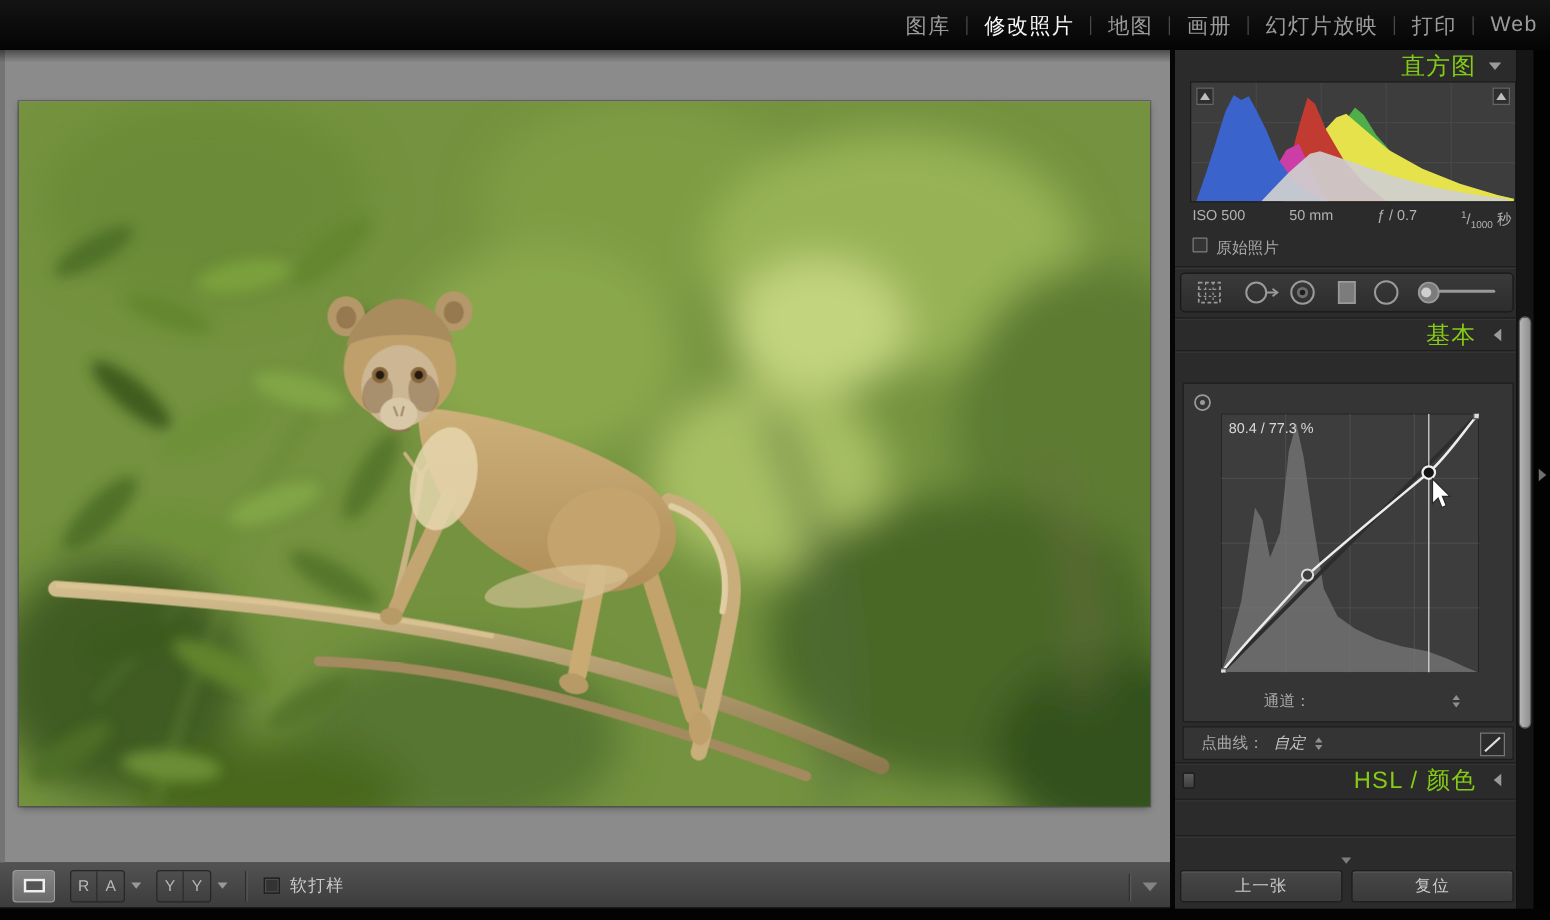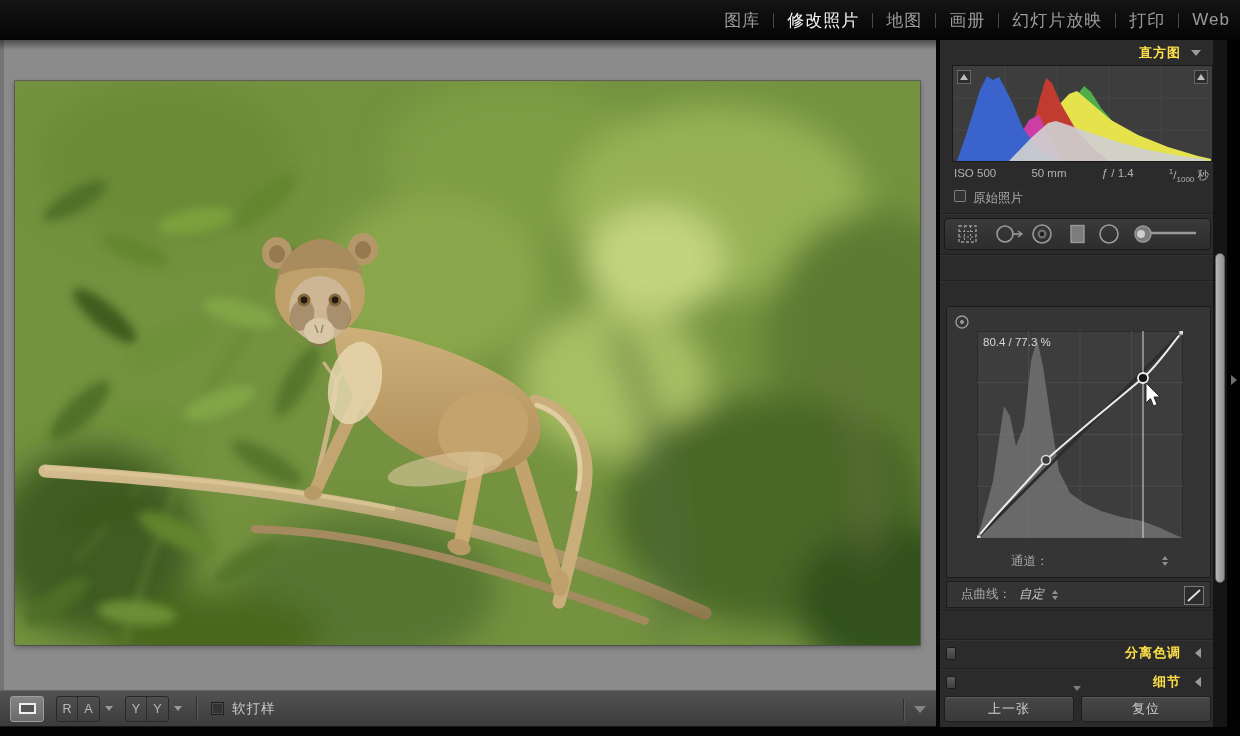--- a/index.html
+++ b/index.html
@@ -31,21 +31,21 @@
   .gutter { position:absolute; left:1227px; top:40px; width:13px; height:688px; background:#020202; }
   .gutter-arrow { position:absolute; left:4px; top:335px; width:0; height:0;
     border-top:5px solid transparent; border-bottom:5px solid transparent; border-left:6px solid #6f6f6f; }
 
   
   .rpanel { position:absolute; left:940px; top:40px; width:273px; height:688px; background:#2b2b2b;
     color:#bdbdbd; font-size:13px; }
   .sec-sep { position:absolute; left:0; width:273px; height:2px;
     background:linear-gradient(#161616,#3c3c3c); }
   .phead { position:absolute; left:0; width:273px; display:flex; align-items:center; }
-  .phead .title { position:absolute; right:32px; font-size:13px; letter-spacing:1px; color:#fde047;font-weight:bold; }
+  .phead .title { position:absolute; right:32px; font-size:19px; letter-spacing:1px; color:#84cc16; }
   .arr-down { position:absolute; right:12px; width:0; height:0;
     border-left:5px solid transparent; border-right:5px solid transparent; border-top:6px solid #9a9a9a; }
   .arr-left { position:absolute; right:12px; width:0; height:0;
     border-top:5px solid transparent; border-bottom:5px solid transparent; border-right:6px solid #9a9a9a; }
   .ptoggle { position:absolute; left:6px; width:10px; height:13px; border-radius:2px;
     background:linear-gradient(#5d5d5d,#3e3e3e); border:1px solid #1c1c1c; }
 
   .hist-box { position:absolute; left:12px; top:25px; width:261px; height:97px;
     background:#3d3d3d; border:1px solid #191919; }
   .clipbox { position:absolute; top:4px; width:14px; height:14px; background:#2e2e2e;
@@ -269,21 +269,21 @@
       <div class="clipbox" style="left:4px;">
           <span class="tri"></span>
         </div>
       <div class="clipbox" style="right:4px;">
           <span class="tri"></span>
         </div>
     </div>
     <div class="exif-row">
       <span>ISO 500</span>
       <span>50 mm</span>
-      <span>ƒ / 1.4</span>
+      <span>ƒ / 0.7</span>
       <span class="shutter"><sup>1</sup><span>/</span><sub>1000</sub> <span>秒</span></span>
     </div>
     <div class="orig-row">
       <span class="checkbox"></span>
       <span>原始照片</span>
     </div>
     <div class="sec-sep" style="top:173px;"></div>
 
     <div class="toolstrip">
       <svg width="265" height="30" viewBox="0 0 265 30" style="display:block">
@@ -312,20 +312,24 @@
         </g>
         <g>
           <circle cx="198" cy="15" r="8" fill="#7c7c7c" stroke="#9a9a9a" stroke-width="1.4"></circle>
           <circle cx="196" cy="15" r="4" fill="#cfcfcf"></circle>
           <line x1="206" y1="14" x2="250" y2="14" stroke="#9a9a9a" stroke-width="2.4" stroke-linecap="round"></line>
         </g>
       </svg>
     </div>
 
     <div class="sec-sep" style="top:214px;"></div>
+    <div class="phead" style="top:217px;height:22px;">
+      <span class="title">基本</span>
+      <span class="arr-left"></span>
+    </div>
     <div class="sec-sep" style="top:240px;"></div>
 
     <div class="tc-box">
       <svg width="18" height="18" viewBox="0 0 18 18" style="position:absolute;left:6px;top:6px">
         <circle cx="9" cy="9" r="6" fill="none" stroke="#9a9a9a" stroke-width="1.4"></circle>
         <circle cx="9" cy="9" r="2" fill="#9a9a9a"></circle>
       </svg>
       <div class="curve-wrap">
         <svg width="206" height="207" viewBox="0 0 206 207">
           <rect width="206" height="207" fill="#3d3d3d" stroke="#1a1a1a"></rect>
@@ -368,32 +372,27 @@
           <span class="d"></span>
         </span>
       <span class="pc-btn">
         <svg width="18" height="17" viewBox="0 0 18 17">
           <line x1="3" y1="14" x2="15" y2="3" stroke="#e0e0e0" stroke-width="1.8"></line>
         </svg>
       </span>
     </div>
 
     <div class="sec-sep" style="top:570px;"></div>
+    <div class="phead" style="top:573px;height:22px;">
+      <span class="ptoggle"></span>
+      <span class="title">HSL / 颜色</span>
+      <span class="arr-left"></span>
+    </div>
     <div class="sec-sep" style="top:599px;"></div>
-    <div class="phead" style="top:602px;height:22px;">
-      <span class="ptoggle"></span>
-      <span class="title">分离色调</span>
-      <span class="arr-left"></span>
-    </div>
     <div class="sec-sep" style="top:628px;"></div>
-    <div class="phead" style="top:631px;height:22px;">
-      <span class="ptoggle"></span>
-      <span class="title">细节</span>
-      <span class="arr-left"></span>
-    </div>
 
     <div class="footer-arrow"></div>
     <div class="fbtn prev">
         <span>上一张</span>
       </div>
     <div class="fbtn reset">
         <span>复位</span>
       </div>
   </div>
 

